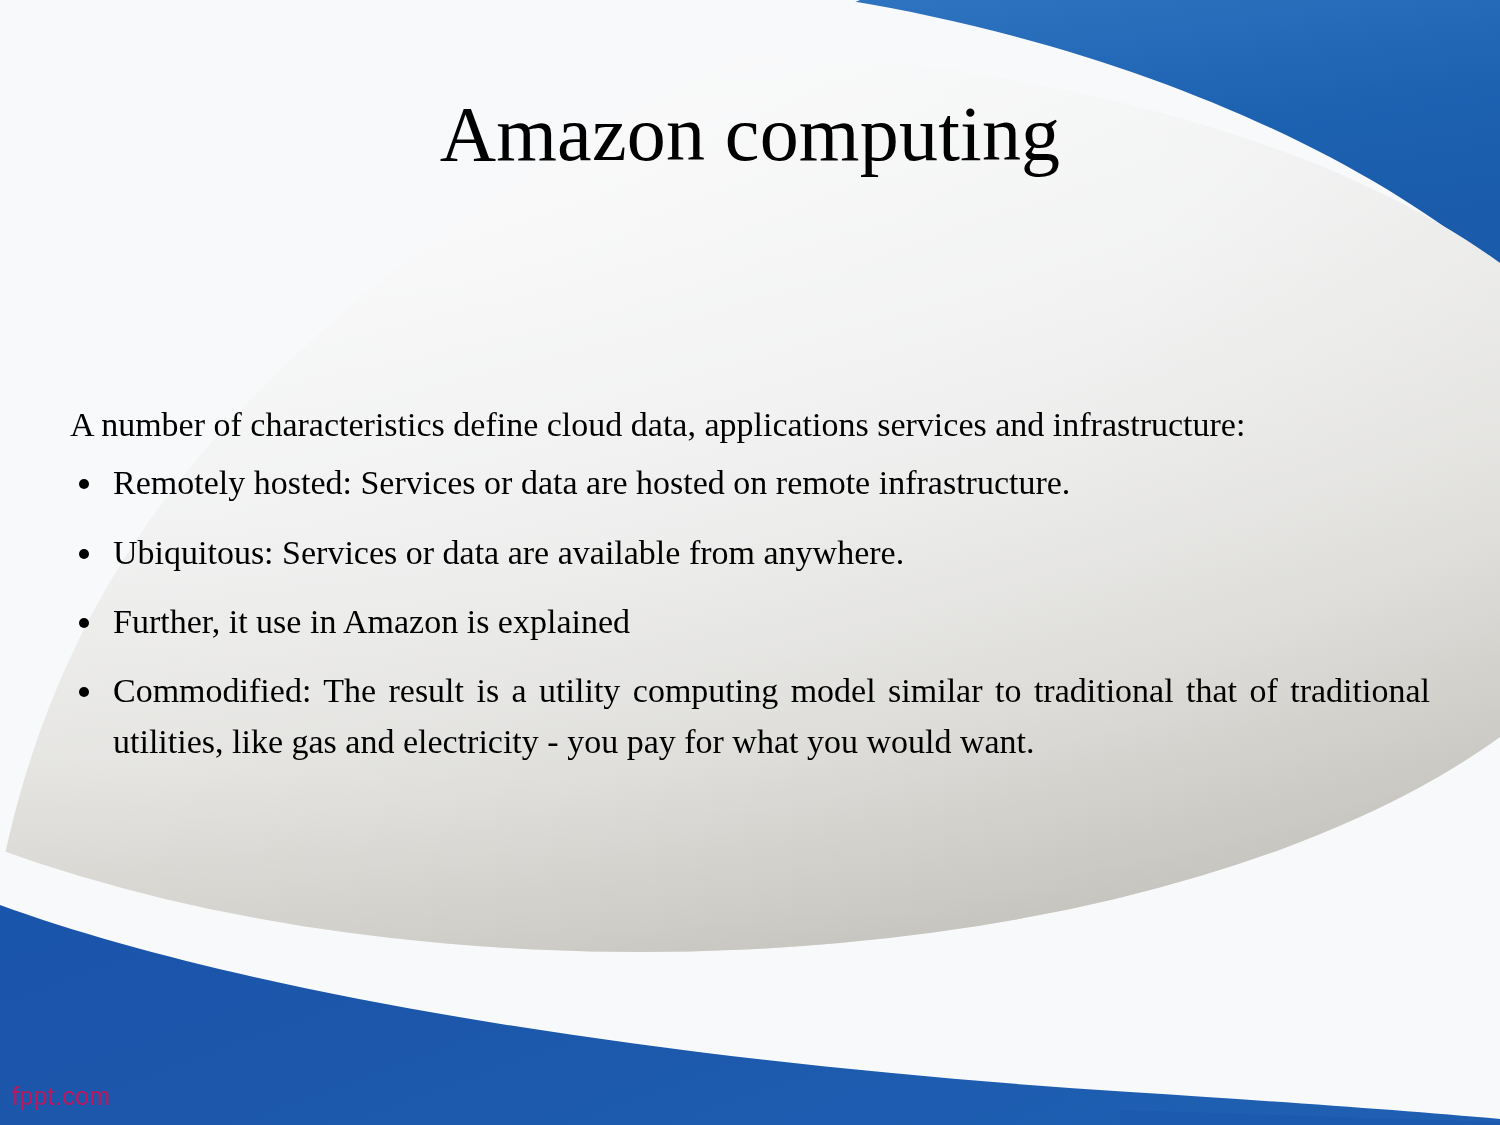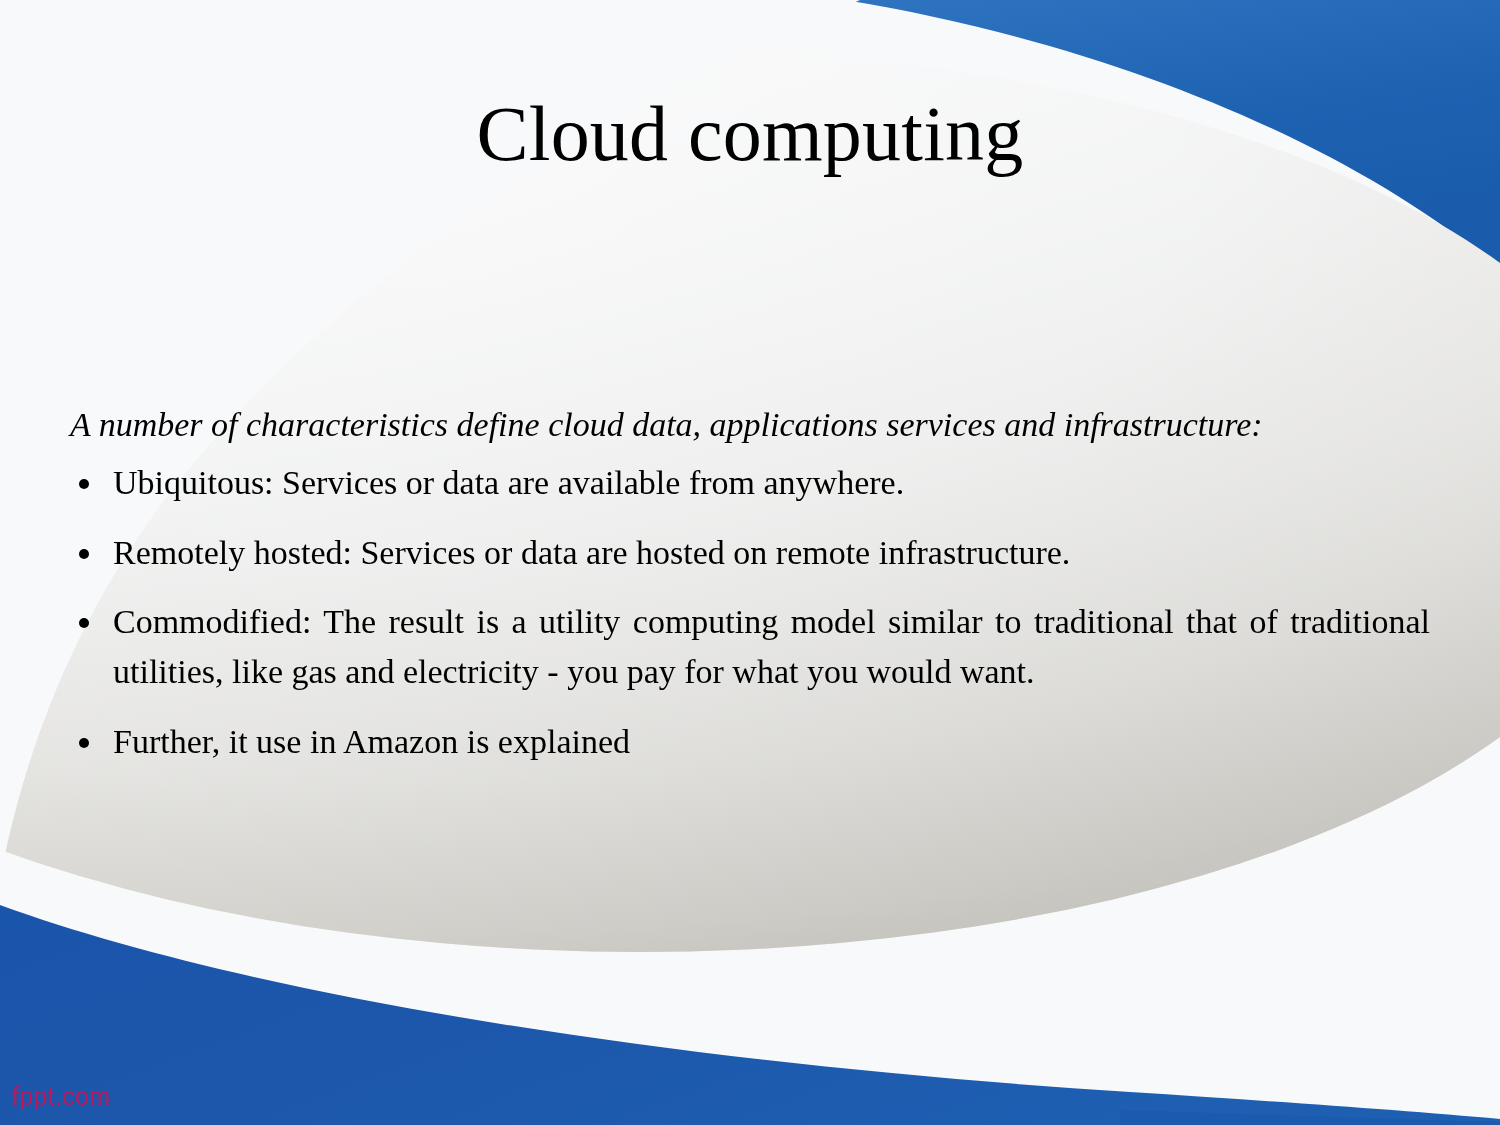--- a/index.html
+++ b/index.html
@@ -59,21 +59,20 @@
 
   .intro-para {
     margin: 0 0 8px 0;
     padding-left: 43px;
     text-indent: -43px;
     font-size: 34px;
     line-height: 1.48;
     color: #000000;
     text-align: justify;
     text-justify: inter-word;
-    font-style: italic;
   }
 
   .bullet-list {
     list-style: none;
     margin: 0;
     padding: 0;
   }
 
   .bullet-item {
     position: relative;
@@ -162,46 +161,46 @@
 
         <path d="M 0,0 L 860,0 C 640,92 330,268 150,520 C 70,632 22,760 0,880 Z" fill="#f8f9fa"></path>
 
         <path d="M 1120,1110 C 1270,1115 1400,1119 1500,1122 L 1500,1125 L 1120,1125 Z" fill="#1b5aae"></path>
       </g>
     </svg>
   </div>
 
   <div class="content">
 
-    <h1 class="slide-title">Cloud computing</h1>
+    <h1 class="slide-title">Amazon computing</h1>
 
     <div class="body-block">
 
       <p class="intro-para">A number of characteristics define cloud data, applications services and infrastructure:</p>
 
       <ul class="bullet-list">
 
         <li class="bullet-item">
           <span class="bullet-marker"></span>
+          <span>Remotely hosted: Services or data are hosted on remote infrastructure.</span>
+        </li>
+
+        <li class="bullet-item">
+          <span class="bullet-marker"></span>
           <span>Ubiquitous: Services or data are available from anywhere.</span>
         </li>
 
+        <li class="bullet-item no-justify">
+          <span class="bullet-marker"></span>
+          <span>Further, it use in Amazon is explained</span>
+        </li>
+
         <li class="bullet-item">
           <span class="bullet-marker"></span>
-          <span>Remotely hosted: Services or data are hosted on remote infrastructure.</span>
-        </li>
-
-        <li class="bullet-item">
-          <span class="bullet-marker"></span>
           <span>Commodified: The result is a utility computing model similar to traditional that of traditional utilities, like gas and electricity - you pay for what you would want.</span>
-        </li>
-
-        <li class="bullet-item no-justify">
-          <span class="bullet-marker"></span>
-          <span>Further, it use in Amazon is explained</span>
         </li>
 
       </ul>
     </div>
   </div>
 
   <div class="watermark">fppt.com</div>
 
 </div>
 

